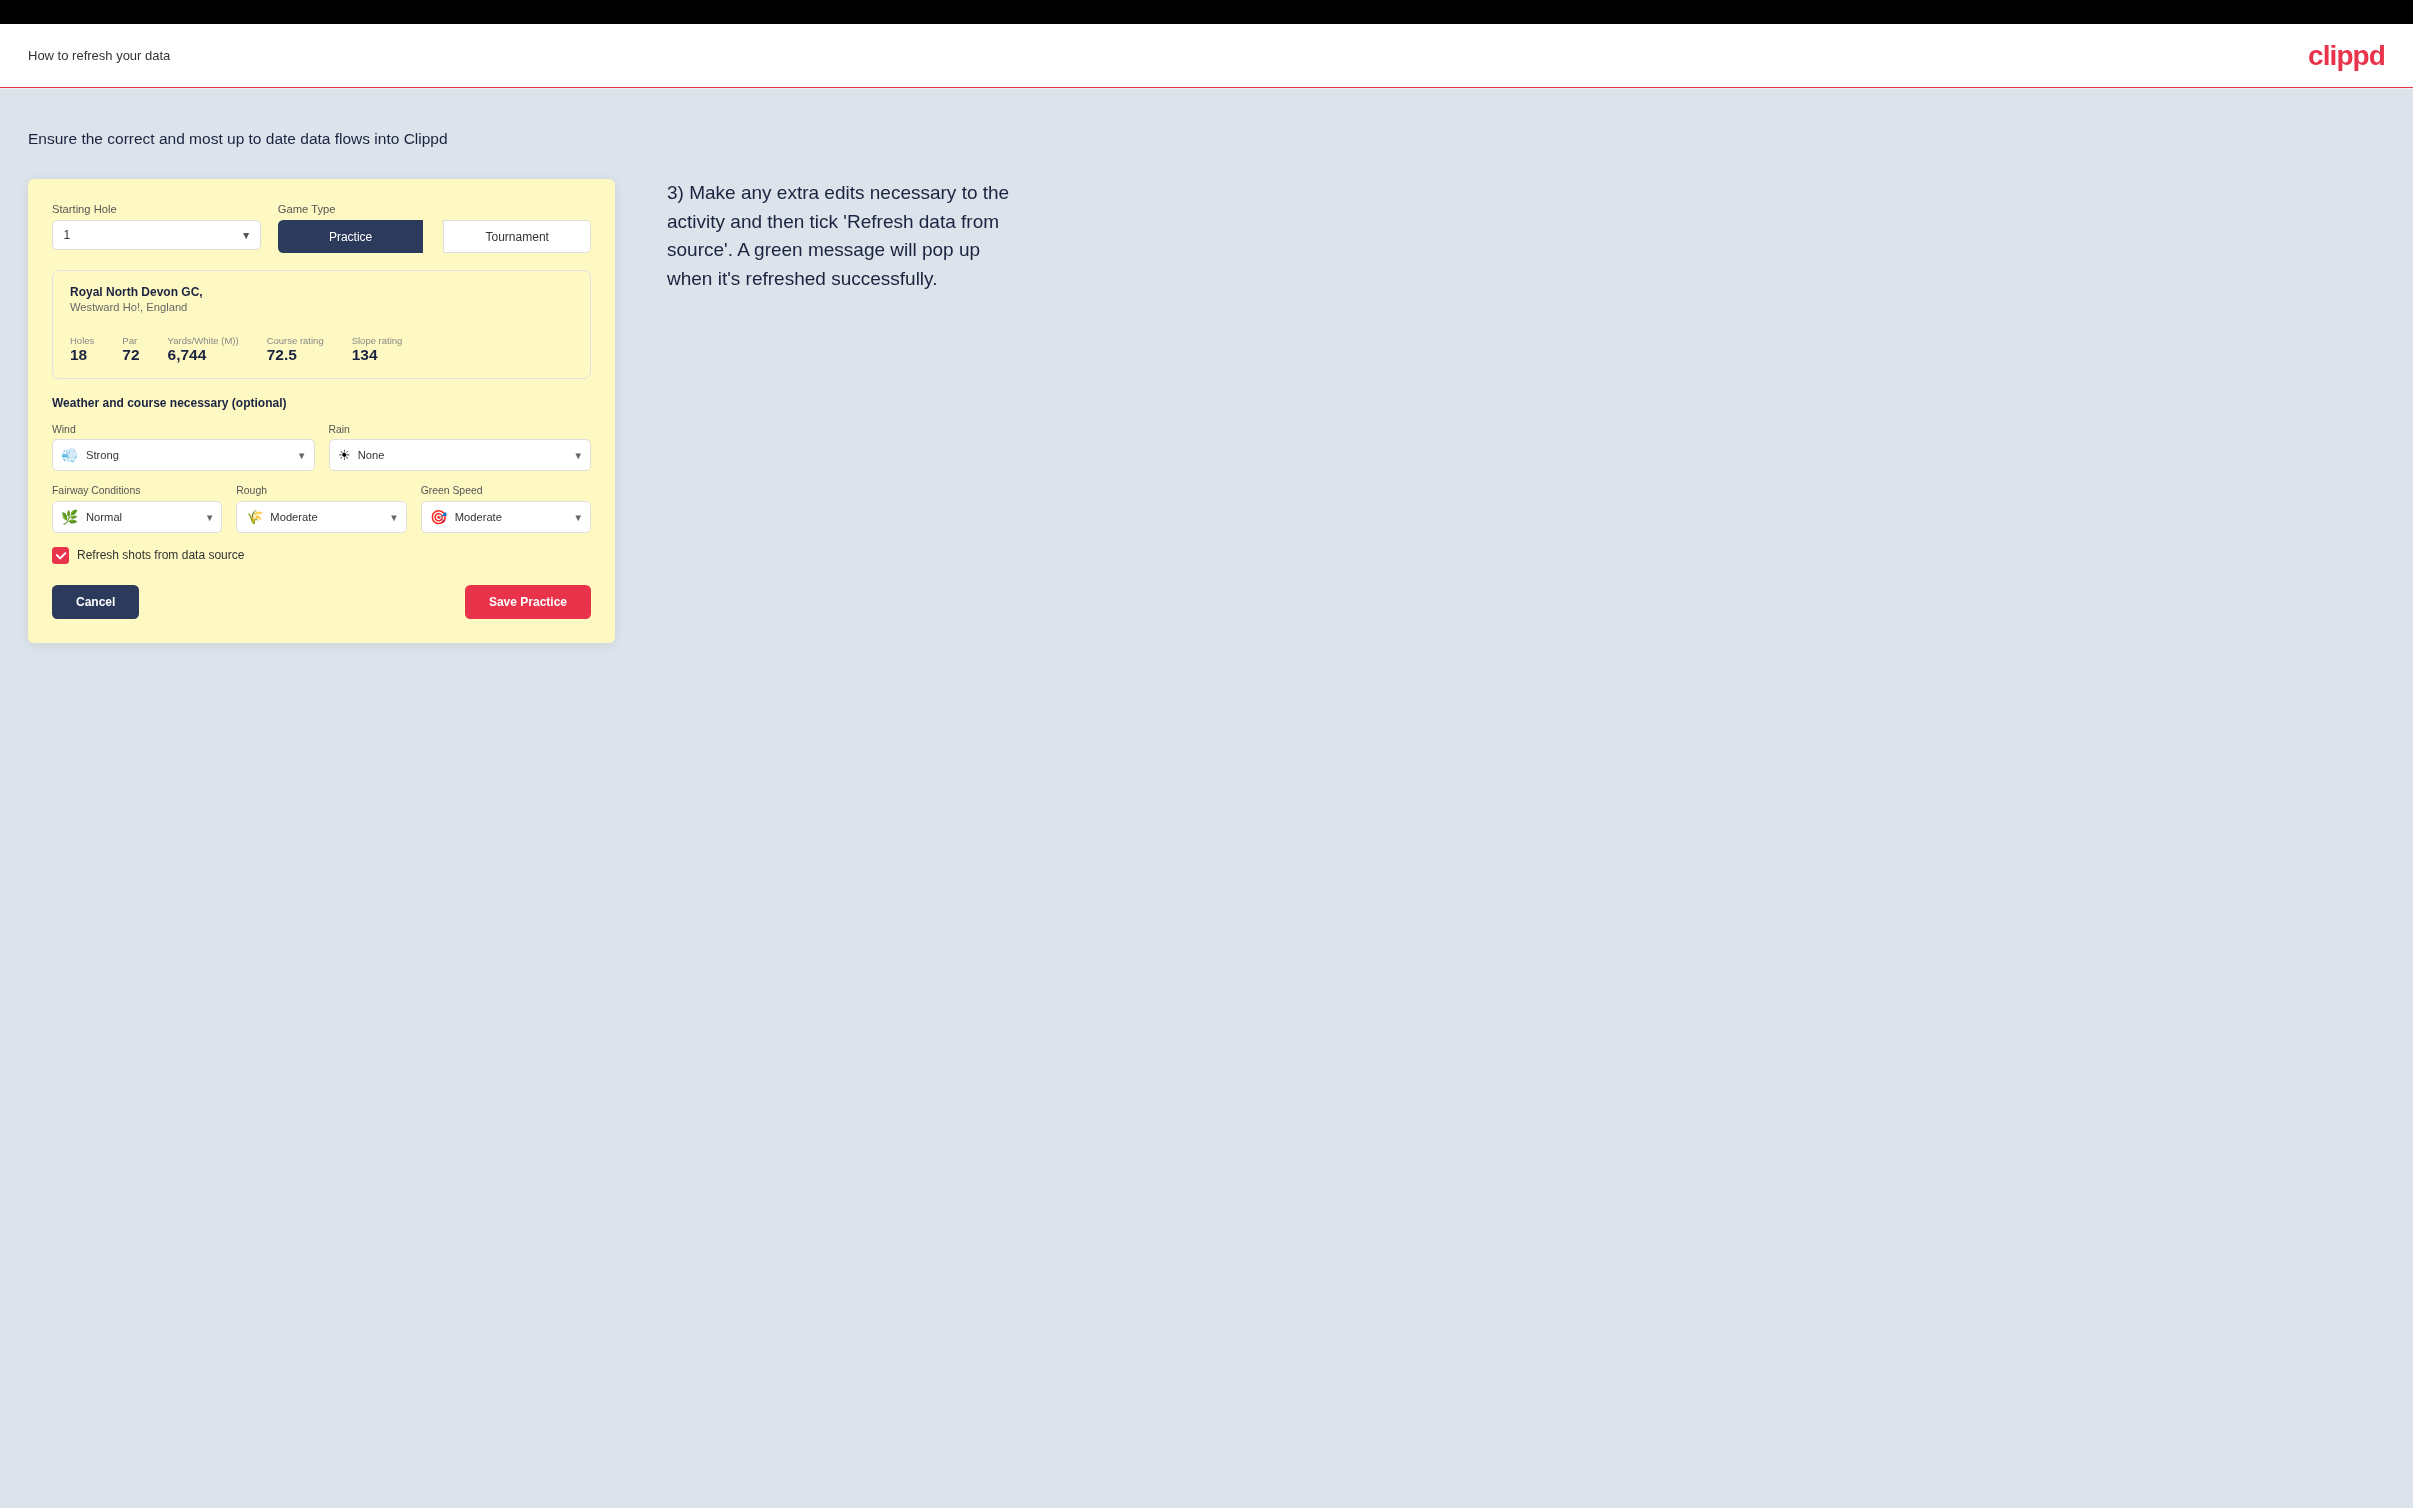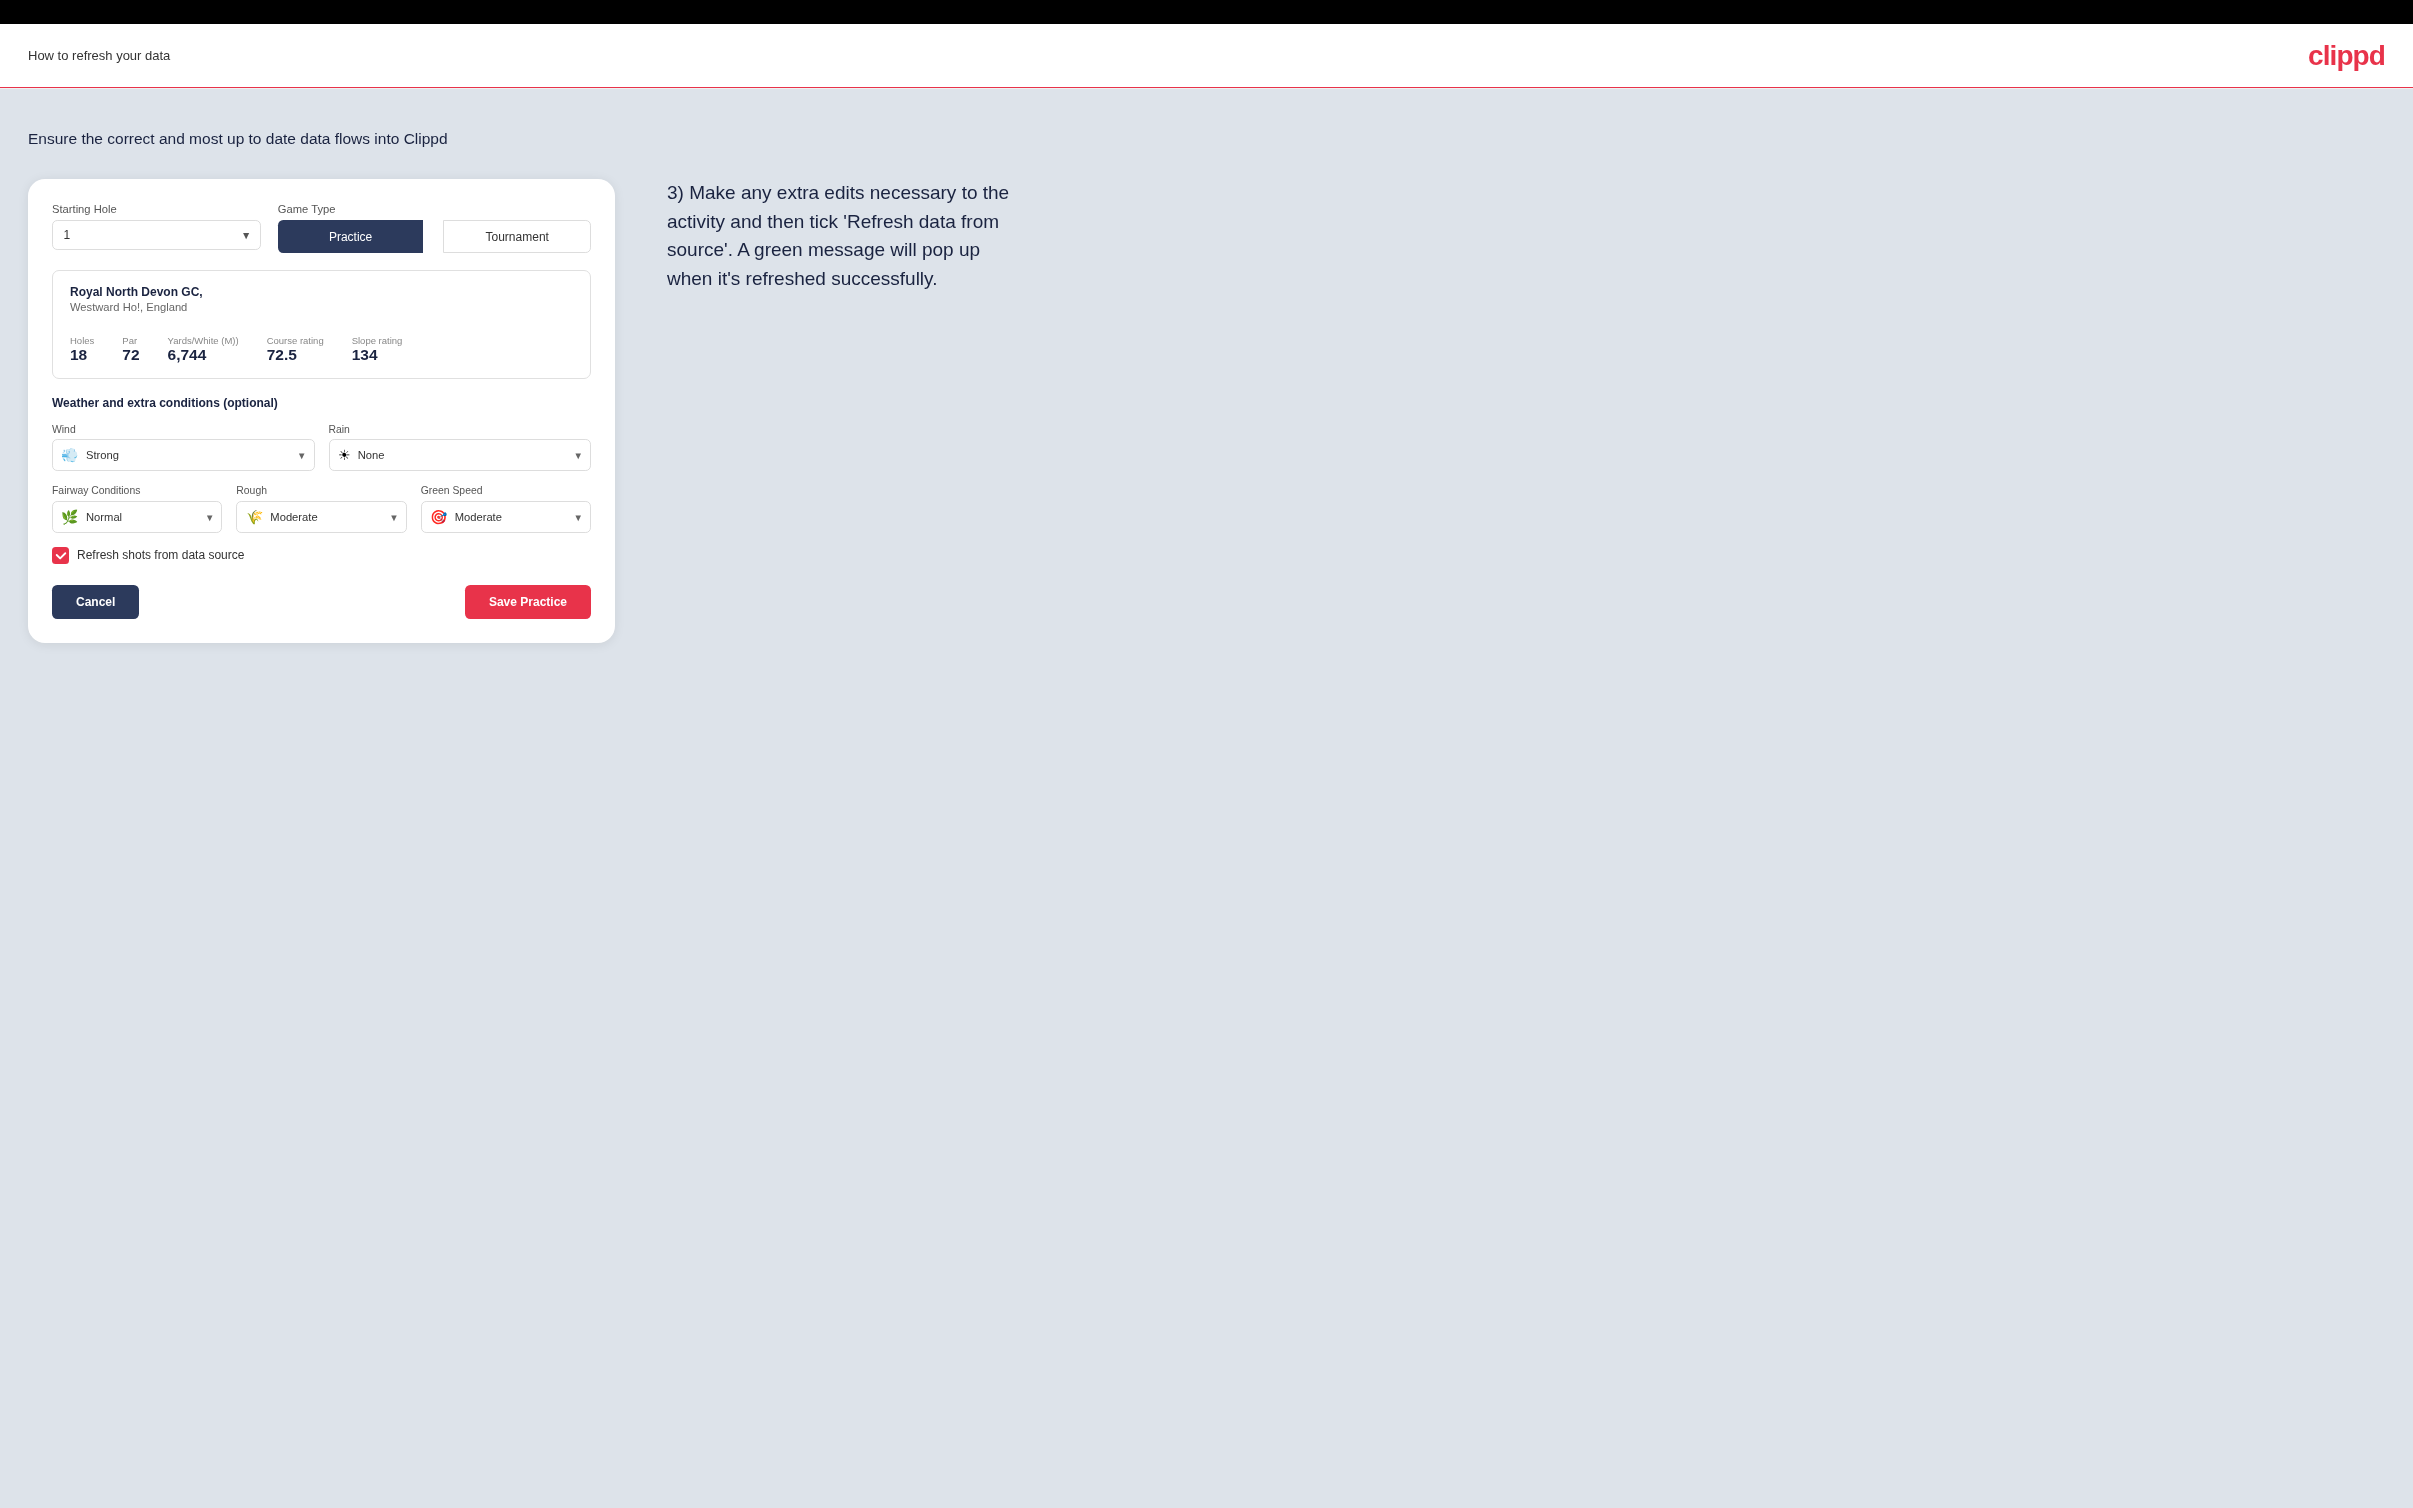--- a/index.html
+++ b/index.html
@@ -46,22 +46,22 @@
       font-size: 15.5px;
       color: #1a2340;
       margin-bottom: 31px;
     }
     .content-row {
       display: flex;
       gap: 52px;
       align-items: flex-start;
     }
     .card {
-      background: #ffffff;
-      border-radius: 17px;
+      background: #fef9c3;
+      border-radius: 6px;
       padding: 24px;
       flex: 0 0 587px;
       max-width: 587px;
       box-shadow: 0 1.7px 10.4px rgba(0,0,0,0.08);
     }
     .field-label {
       font-size: 11.2px;
       color: #555;
       margin-bottom: 5.2px;
     }
@@ -339,21 +339,21 @@
             <span class="stat-label">Course rating</span>
             <span class="stat-value">72.5</span>
           </div>
           <div class="stat-item">
             <span class="stat-label">Slope rating</span>
             <span class="stat-value">134</span>
           </div>
         </div>
       </div>
 
-      <div class="section-title">Weather and extra conditions (optional)</div>
+      <div class="section-title">Weather and course necessary (optional)</div>
 
       <div class="conditions-grid">
         <div class="condition-field">
           <div class="condition-label">Wind</div>
           <div class="condition-select">
             <span class="cond-icon">💨</span>
             <select>
               <option>Strong</option>
             </select>
             <span class="cond-arrow">▼</span>

